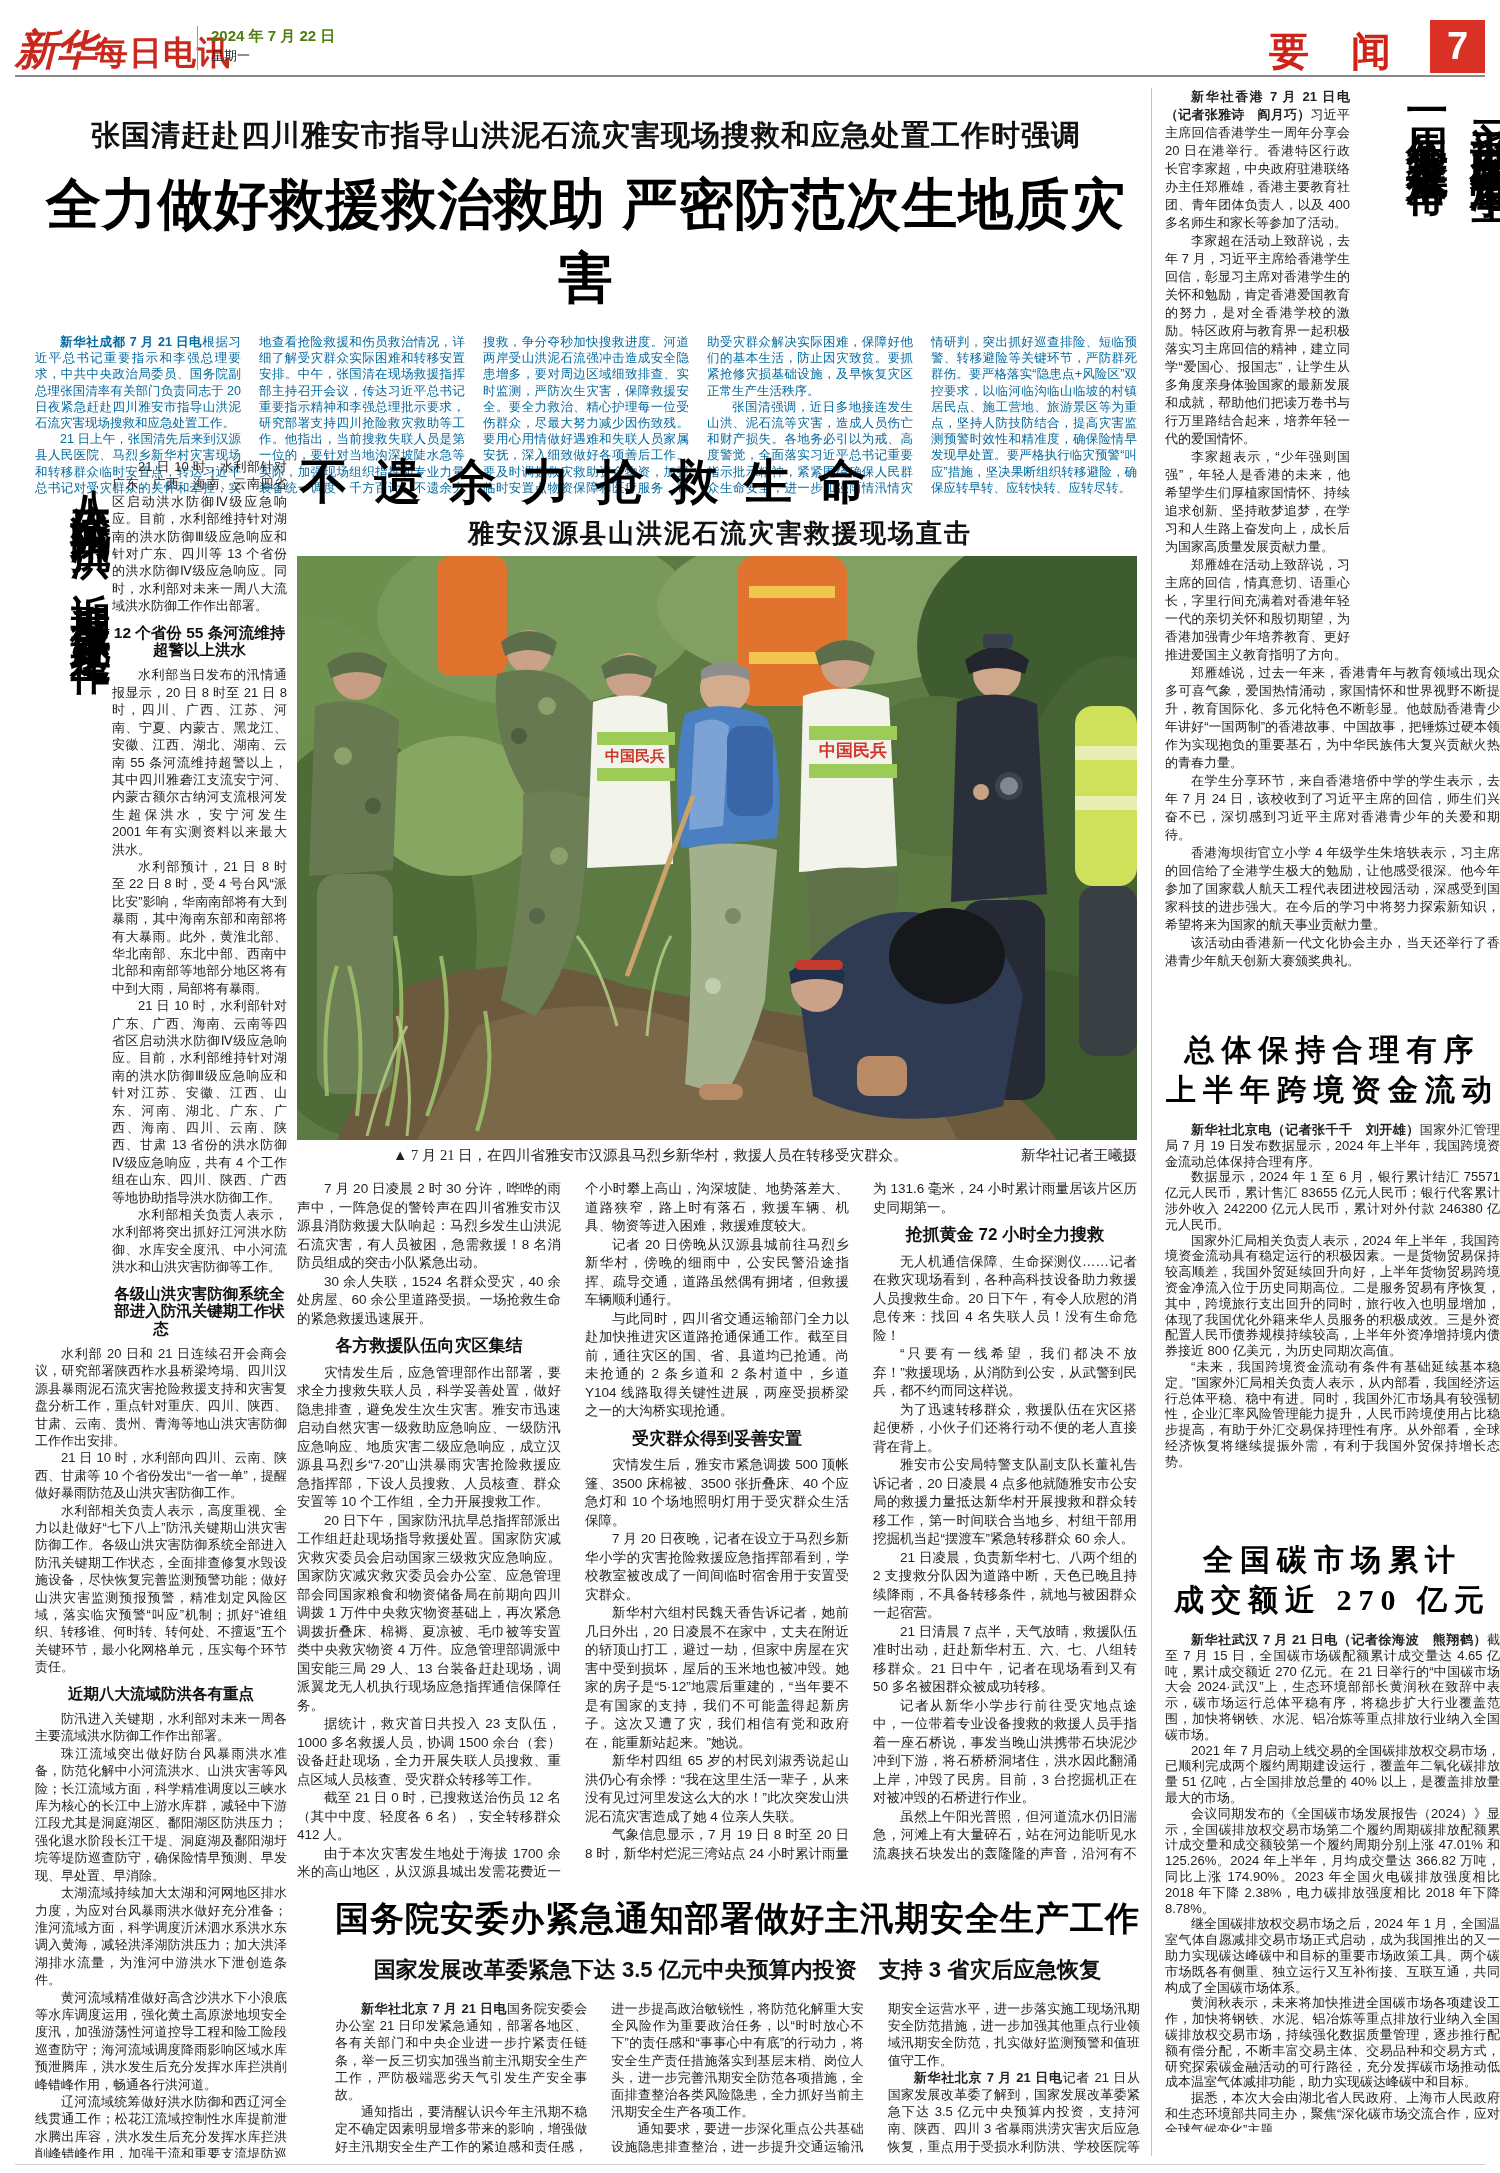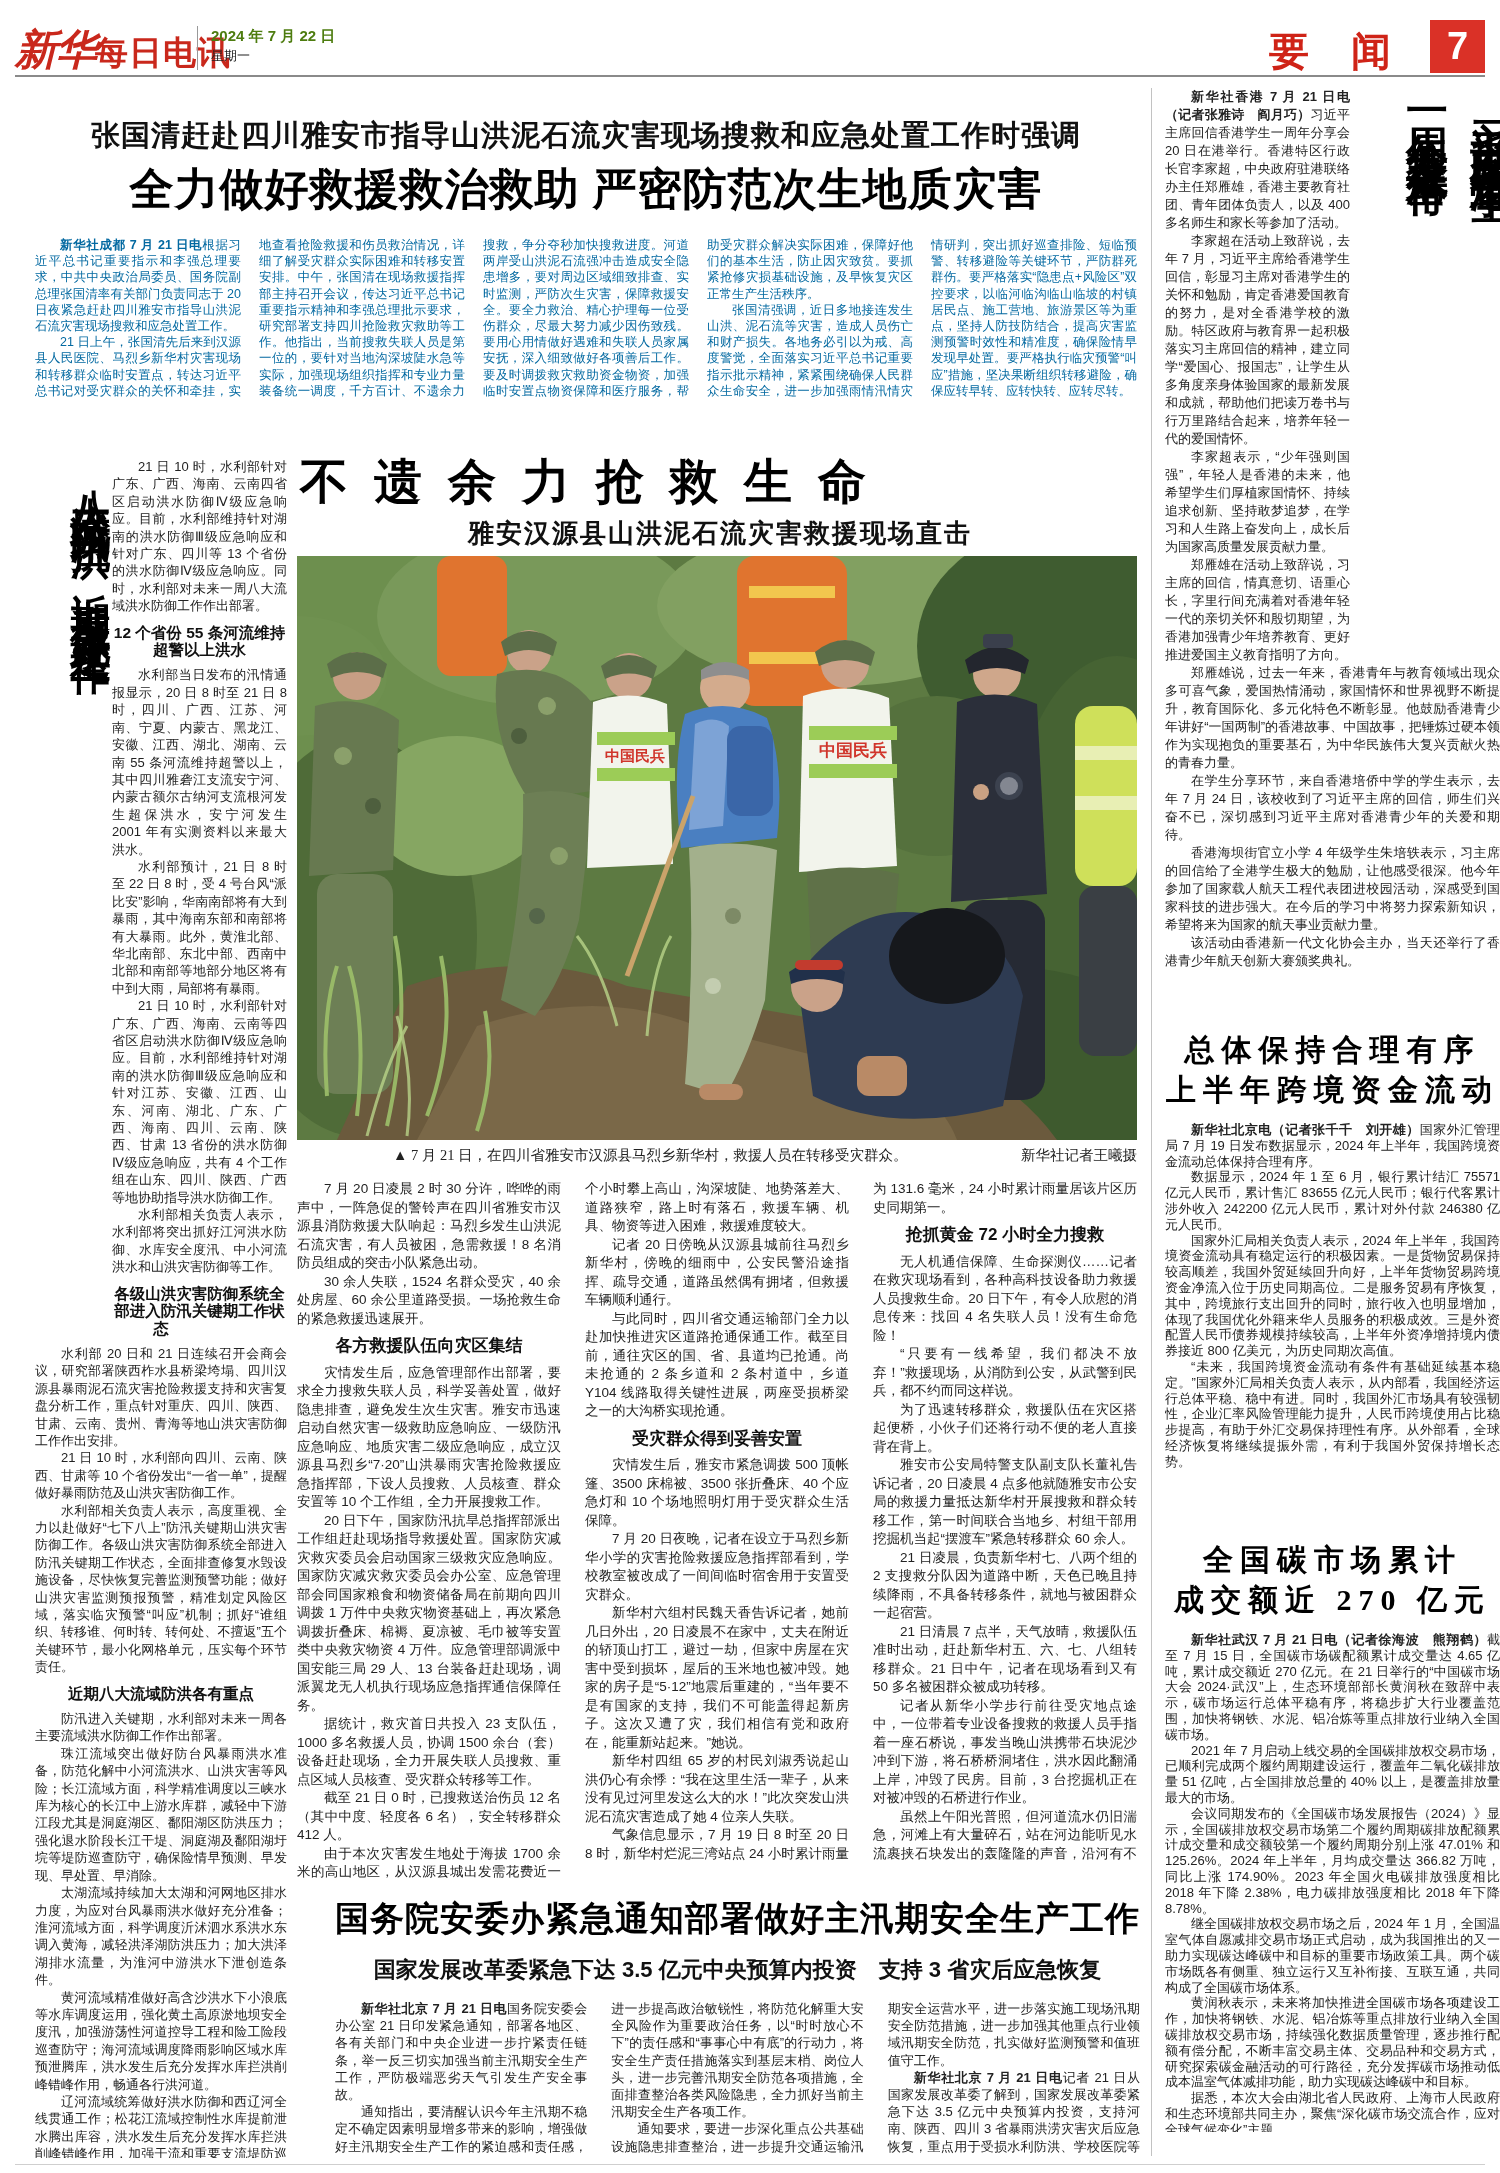--- a/index.html
+++ b/index.html
@@ -15,21 +15,21 @@
   .dateblock .d1{font-size:15px;font-weight:bold;color:#4d7c0f;}
   .dateblock .d2{font-size:13px;color:#222;}
   .section-title{position:absolute;right:78px;top:4px;font-family:"Liberation Serif",serif;
         font-size:40px;font-weight:900;color:#cf2317;letter-spacing:16px;}
   .page-box{position:absolute;right:0;top:0;width:55px;height:53px;background:#da3127;
         color:#fff;font-size:38px;font-weight:bold;text-align:center;line-height:53px;}
   .mast-rule{position:absolute;left:15px;top:75px;width:1470px;height:2px;background:#8a8a8a;}
   
   .top-story{position:absolute;left:35px;top:116px;width:1102px;}
   .kicker{font-size:29px;font-weight:bold;text-align:center;letter-spacing:1px;color:#111;}
-  .main-headline{font-size:44px;font-weight:900;text-align:center;margin-top:4px;color:#000;letter-spacing:1px;}
+  .main-headline{font-size:55px;font-weight:900;text-align:center;margin-top:12px;color:#000;letter-spacing:1px;}
   .top-body{margin-top:18px;height:176px;overflow:hidden;column-count:5;column-gap:18px;
         font-size:12.5px;line-height:16.2px;text-align:justify;color:#0369a1;}
   
   .para{margin:0;text-indent:2em;}
   .para .lead{font-weight:bold;}
   .col-subhead{margin:9px 0 8px 0;font-size:16px;font-weight:bold;text-align:center;
         break-inside:avoid;color:#111;text-indent:0;}
   
   .flood-story{position:absolute;left:35px;top:458px;width:252px;height:1700px;overflow:hidden;
         font-size:13px;line-height:17.4px;text-align:justify;color:#222;}

